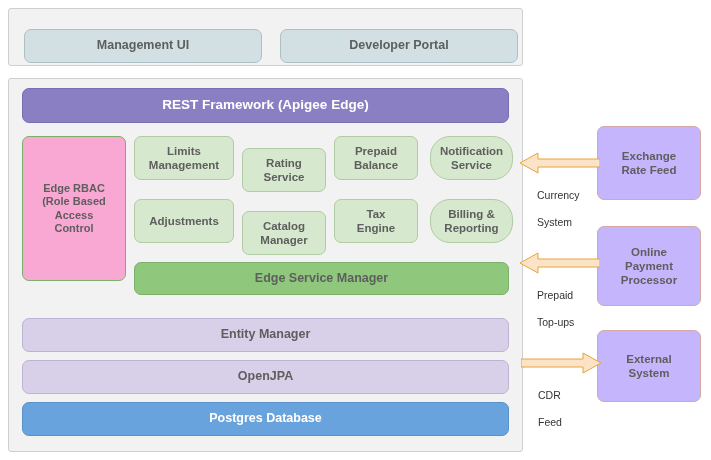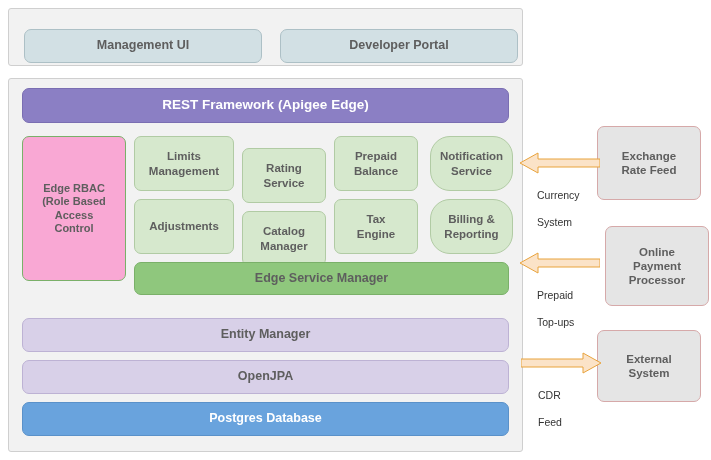--- a/index.html
+++ b/index.html
@@ -62,21 +62,21 @@
     font-size:11px;
     flex-direction:column;
     padding:0 4px;
   }
 
   
   .service{
     background:#d6e8cd;
     border:1px solid #b1cba4;
     font-size:11.5px;
-    height:55px;
+    height:44px;
     flex-direction:column;
     padding:0 3px;
   }
   .row1{top:136px;}
   .row2{top:199px;}
   .c1{left:134px;width:100px;}
   .c2{left:242px;width:84px;margin-top:12px;}
   .c3{left:334px;width:84px;}
   .c4{left:430px;width:83px;border-radius:20px;}
 
@@ -96,29 +96,29 @@
   #entity-manager{top:318px;}
   #openjpa{top:360px;text-align:right;}
   #postgres-database{
     left:22px;top:402px;width:487px;height:34px;
     background:#69a3dd;border:1px solid #5a91c9;
     color:#ffffff;font-size:12.5px;
   }
 
   
   .external{
-    background:#e5e5e5;
+    background:#c4b5fd;
     border:1px solid #d6a9a9;
     font-size:11.5px;
     left:597px;width:104px;
     flex-direction:column;
     padding:0 4px;
   }
   #external-exchange-rate-feed{top:126px;height:74px;}
-  #external-online-payment-processor{top:226px;height:80px;margin-left:8px;}
+  #external-online-payment-processor{top:226px;height:80px;}
   #external-external-system{top:330px;height:72px;}
 
   
   .arrow{position:absolute;}
   #arrow-currency-rates{left:520px;top:150px;width:80px;height:26px;}
   #arrow-prepaid-topups{left:520px;top:250px;width:80px;height:26px;}
   #arrow-cdr-feed{left:521px;top:350px;width:80px;height:26px;}
 
   .arrow-label{
     position:absolute;

